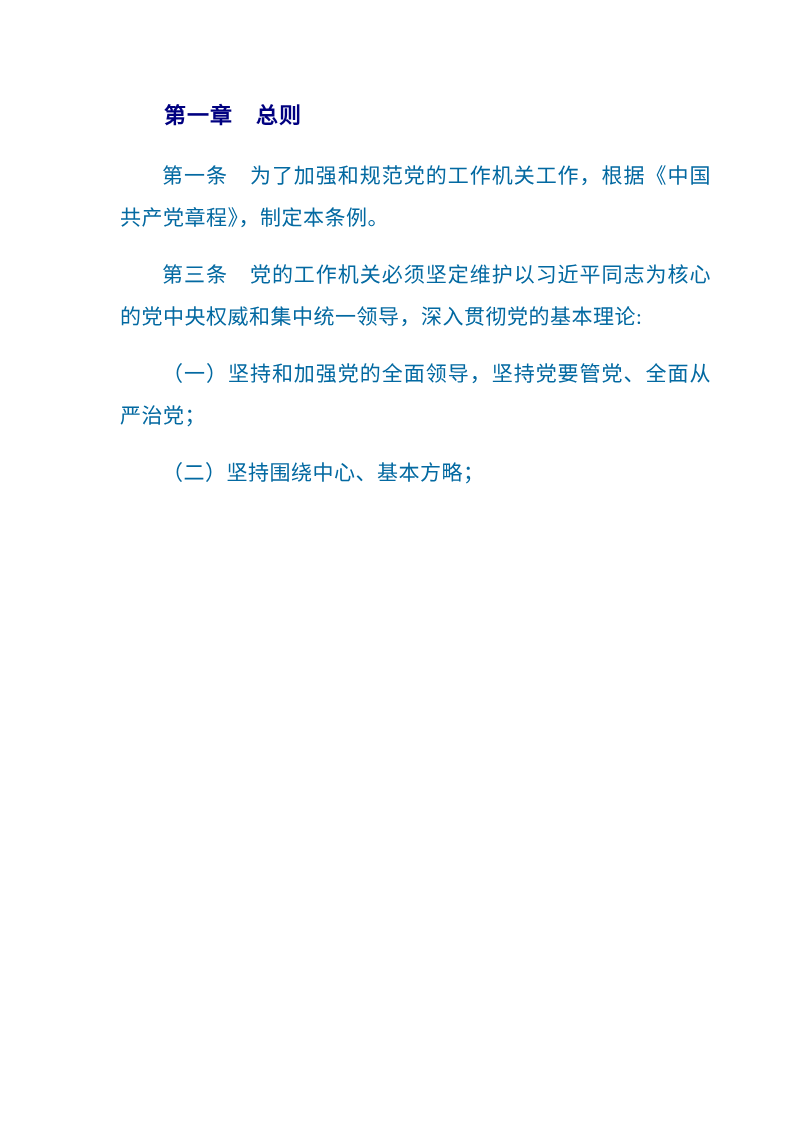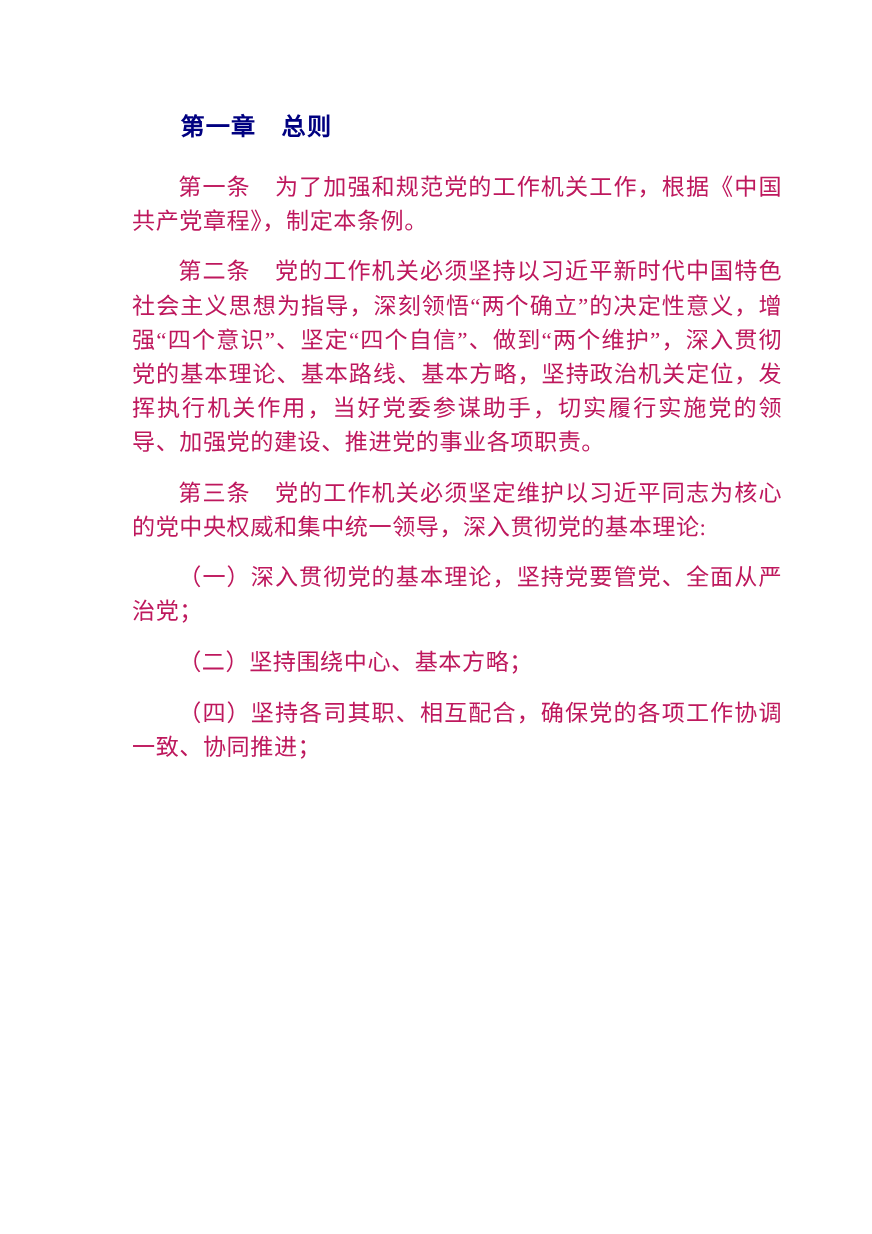--- a/index.html
+++ b/index.html
@@ -27,37 +27,35 @@
     font-weight: bold;
     line-height: 42px;
     color: #000080;
     text-indent: 2em;
     margin: 0 0 18px 0;
     letter-spacing: 1px;
     font-family: "Liberation Serif", "DejaVu Serif", serif;
   }
   .para {
     font-size: 21px;
-    line-height: 31px;
-    color: #be185d;
+    line-height: 42px;
+    color: #0369a1;
     text-indent: 2em;
     text-align: justify;
     margin: 0 0 15px 0;
     letter-spacing: 0.5px;
     word-break: break-all;
     font-family: "Liberation Serif", "DejaVu Serif", serif;
   }
 </style>
 </head>
 <body>
 
 <div class="page">
   <div class="content">
     <h1 class="chapter-heading">第一章　总则</h1>
 
     <p class="para">第一条　为了加强和规范党的工作机关工作，根据《中国共产党章程》，制定本条例。</p>
-    <p class="para">第二条　党的工作机关必须坚持以习近平新时代中国特色社会主义思想为指导，深刻领悟“两个确立”的决定性意义，增强“四个意识”、坚定“四个自信”、做到“两个维护”，深入贯彻党的基本理论、基本路线、基本方略，坚持政治机关定位，发挥执行机关作用，当好党委参谋助手，切实履行实施党的领导、加强党的建设、推进党的事业各项职责。</p>
     <p class="para">第三条　党的工作机关必须坚定维护以习近平同志为核心的党中央权威和集中统一领导，深入贯彻党的基本理论:</p>
-    <p class="para">（一）深入贯彻党的基本理论，坚持党要管党、全面从严治党；</p>
+    <p class="para">（一）坚持和加强党的全面领导，坚持党要管党、全面从严治党；</p>
     <p class="para">（二）坚持围绕中心、基本方略；</p>
-    <p class="para">（四）坚持各司其职、相互配合，确保党的各项工作协调一致、协同推进；</p>
   </div>
 </div>
 
 </body></html>

